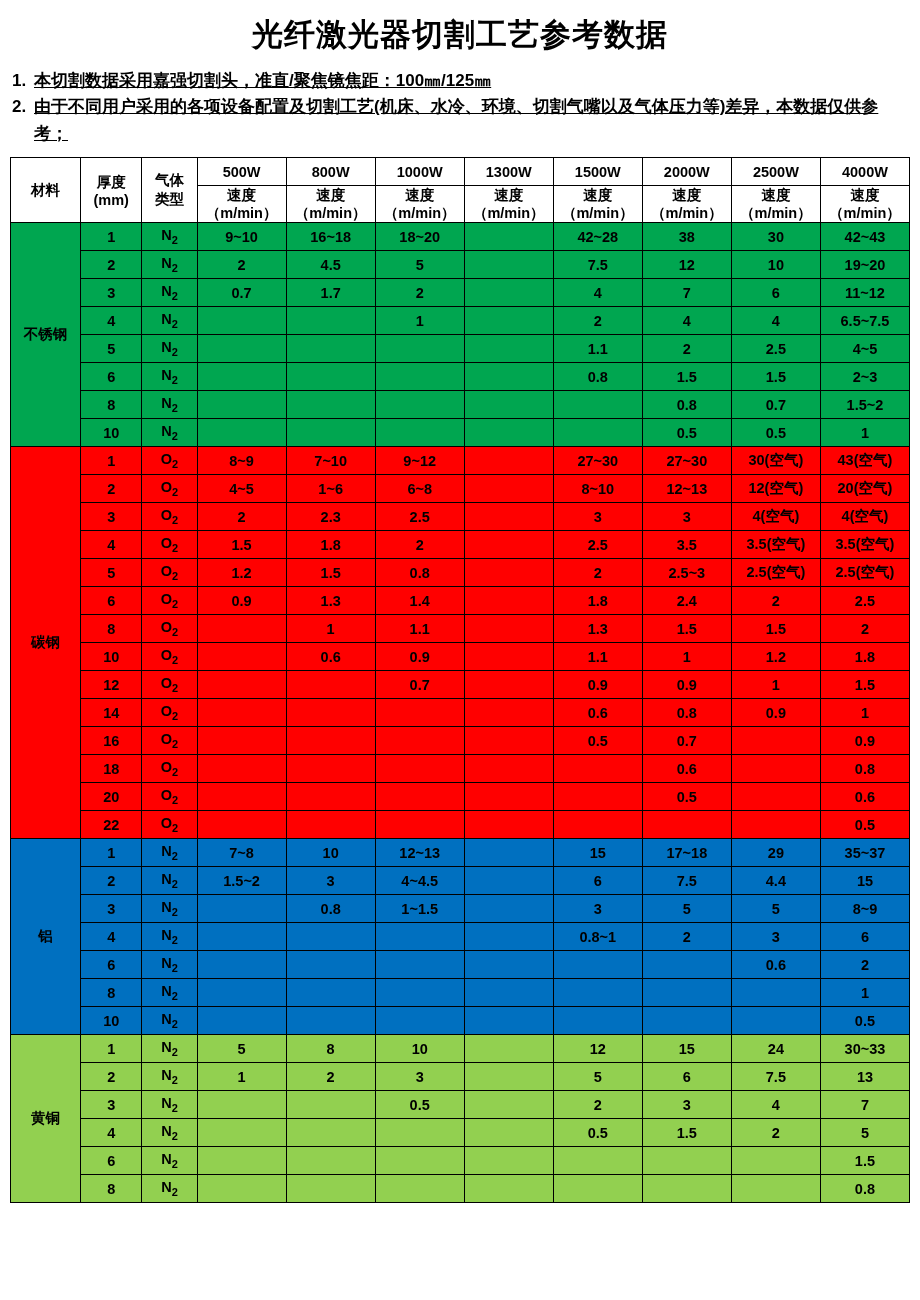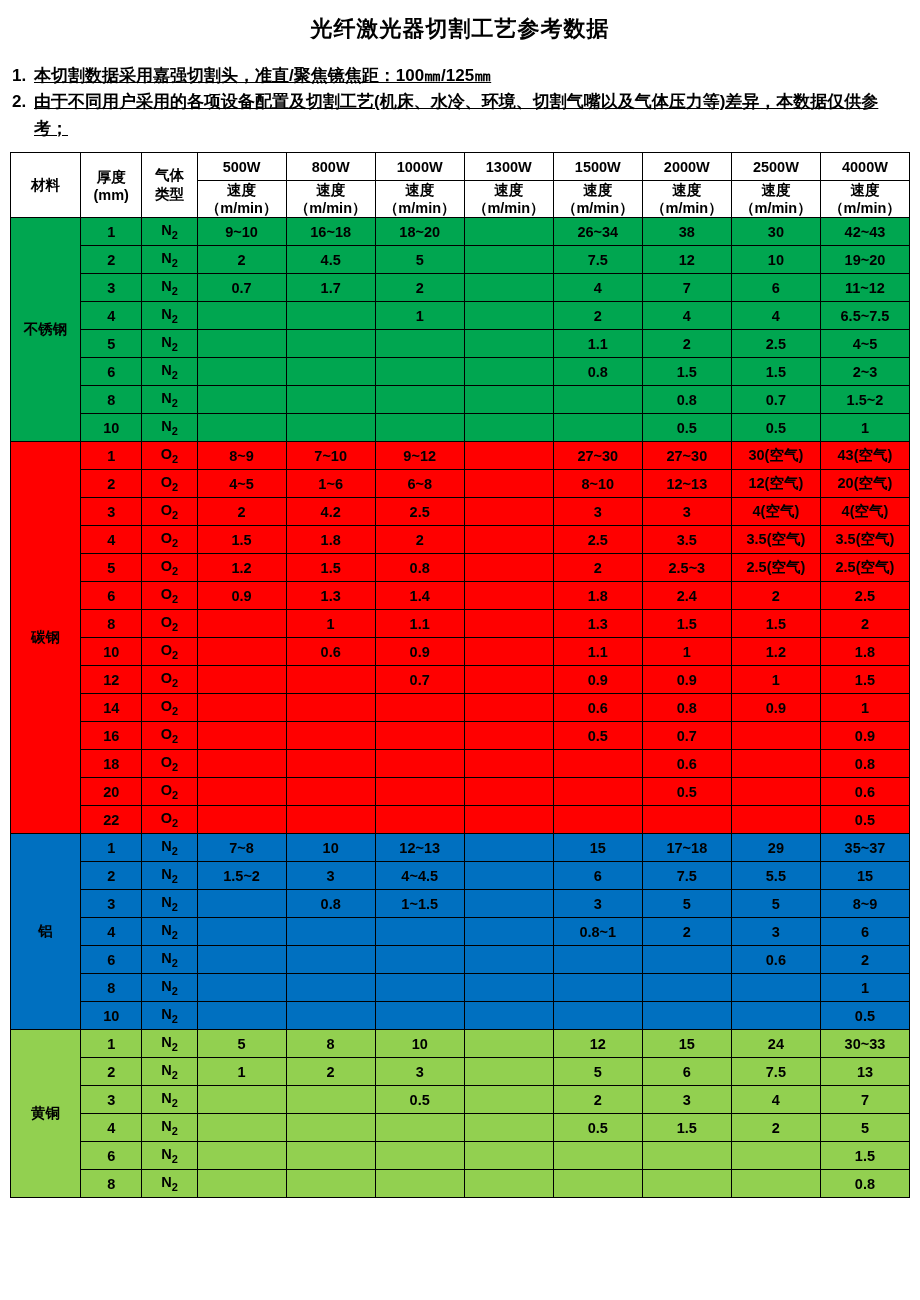--- a/index.html
+++ b/index.html
@@ -16,24 +16,24 @@
   }
   .page {
     width: 920px;
     height: 1300px;
     box-sizing: border-box;
     padding: 0 10px;
     position: relative;
   }
   .doc-title {
     text-align: center;
-    font-size: 22px;
+    font-size: 31px;
     font-weight: bold;
     letter-spacing: 1px;
-    margin: 14px 0 19px 0;
+    margin: 14px 0 12px 0;
   }
   .notes {
     font-size: 17px;
     font-weight: bold;
     line-height: 1.55;
     margin: 0 0 10px 2px;
   }
   .note-line {
     display: flex;
     align-items: flex-start;
@@ -178,21 +178,21 @@
     </thead>
     <tbody id="tbody">
         <tr class="grp-stainless">
           <td class="material-cell" rowspan="8">不锈钢</td>
           <td>1</td>
           <td>N<span class="sub">2</span></td>
           <td>9~10</td>
           <td>16~18</td>
           <td>18~20</td>
           <td></td>
-          <td>26~34</td>
+          <td>42~28</td>
           <td>38</td>
           <td>30</td>
           <td>42~43</td>
         </tr>
         <tr class="grp-stainless">
           <td>2</td>
           <td>N<span class="sub">2</span></td>
           <td>2</td>
           <td>4.5</td>
           <td>5</td>
@@ -296,21 +296,21 @@
           <td></td>
           <td>8~10</td>
           <td>12~13</td>
           <td>12(空气)</td>
           <td>20(空气)</td>
         </tr>
         <tr class="grp-carbon">
           <td>3</td>
           <td>O<span class="sub">2</span></td>
           <td>2</td>
-          <td>4.2</td>
+          <td>2.3</td>
           <td>2.5</td>
           <td></td>
           <td>3</td>
           <td>3</td>
           <td>4(空气)</td>
           <td>4(空气)</td>
         </tr>
         <tr class="grp-carbon">
           <td>4</td>
           <td>O<span class="sub">2</span></td>
@@ -458,21 +458,21 @@
         </tr>
         <tr class="grp-aluminum">
           <td>2</td>
           <td>N<span class="sub">2</span></td>
           <td>1.5~2</td>
           <td>3</td>
           <td>4~4.5</td>
           <td></td>
           <td>6</td>
           <td>7.5</td>
-          <td>5.5</td>
+          <td>4.4</td>
           <td>15</td>
         </tr>
         <tr class="grp-aluminum">
           <td>3</td>
           <td>N<span class="sub">2</span></td>
           <td></td>
           <td>0.8</td>
           <td>1~1.5</td>
           <td></td>
           <td>3</td>

